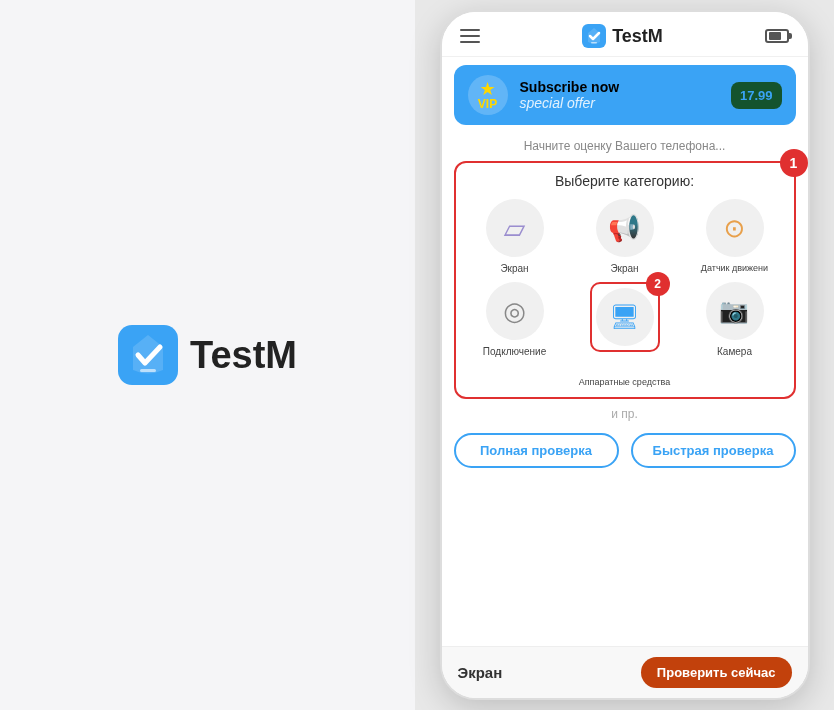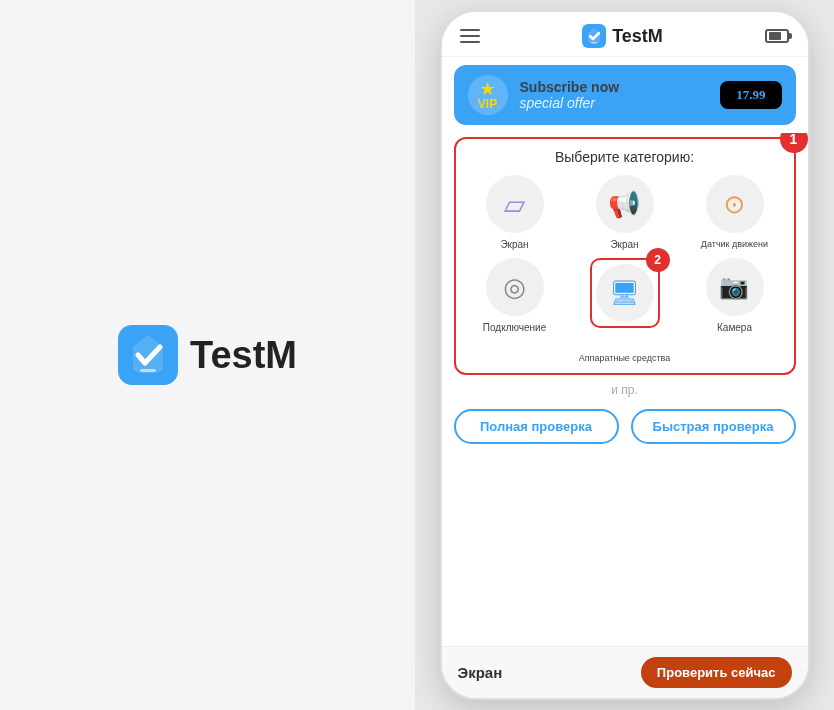--- a/index.html
+++ b/index.html
@@ -160,35 +160,34 @@
       color: #FFD700;
       font-size: 18px;
       line-height: 1;
     }
     .subscribe-content {
       flex: 1;
     }
     .subscribe-title {
       font-size: 14px;
       font-weight: 700;
-      color: #404040;
+      color: #000000;
     }
     .subscribe-subtitle {
       font-size: 14px;
       color: rgba(255,255,255,0.85);
       font-style: italic;
     }
     .price-badge {
-      background: #000000;
+      background: #14532d;
       border-radius: 8px;
-      padding: 6px 16px;
+      padding: 6px 9px;
       font-size: 13px;
       font-weight: 700;
       color: #3aa3f5;
-      font-family: Liberation Serif, serif;
     }
 
     
     .main-content {
       flex: 1;
       overflow: hidden;
       padding: 0 12px;
       display: flex;
       flex-direction: column;
     }
@@ -381,20 +380,21 @@
         </div>
       </div>
       <div class="subscribe-content">
         <div class="subscribe-title">Subscribe now</div>
         <div class="subscribe-subtitle">special offer</div>
       </div>
       <div class="price-badge">17.99</div>
     </div>
 
     <div class="main-content">
+      <div class="prompt-text">Начните оценку Вашего телефона...</div>
 
       <div class="category-section">
         <div class="badge-1">1</div>
         <div class="category-title">Выберите категорию:</div>
         <div class="category-grid">
 
           <div class="category-item">
             <div class="category-icon-circle" style="color:#9b8ecf; font-size:28px;">▱</div>
             <span class="category-label">Экран</span>
           </div>

